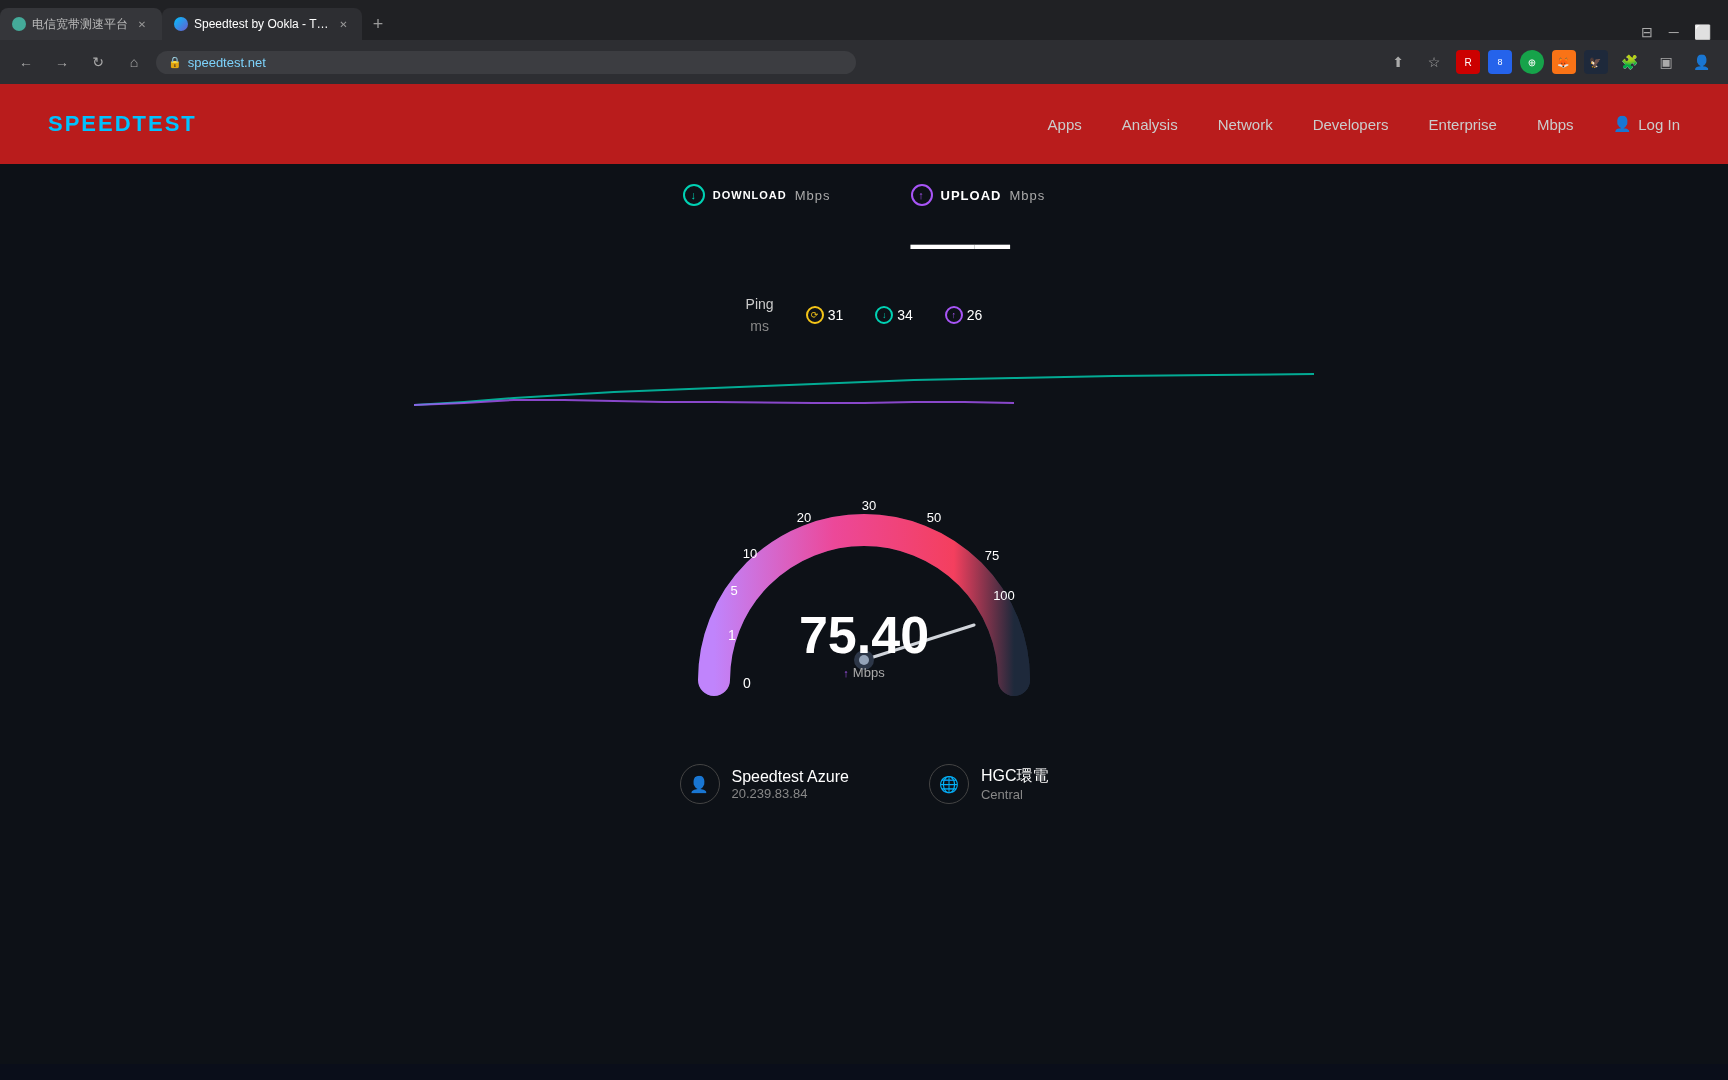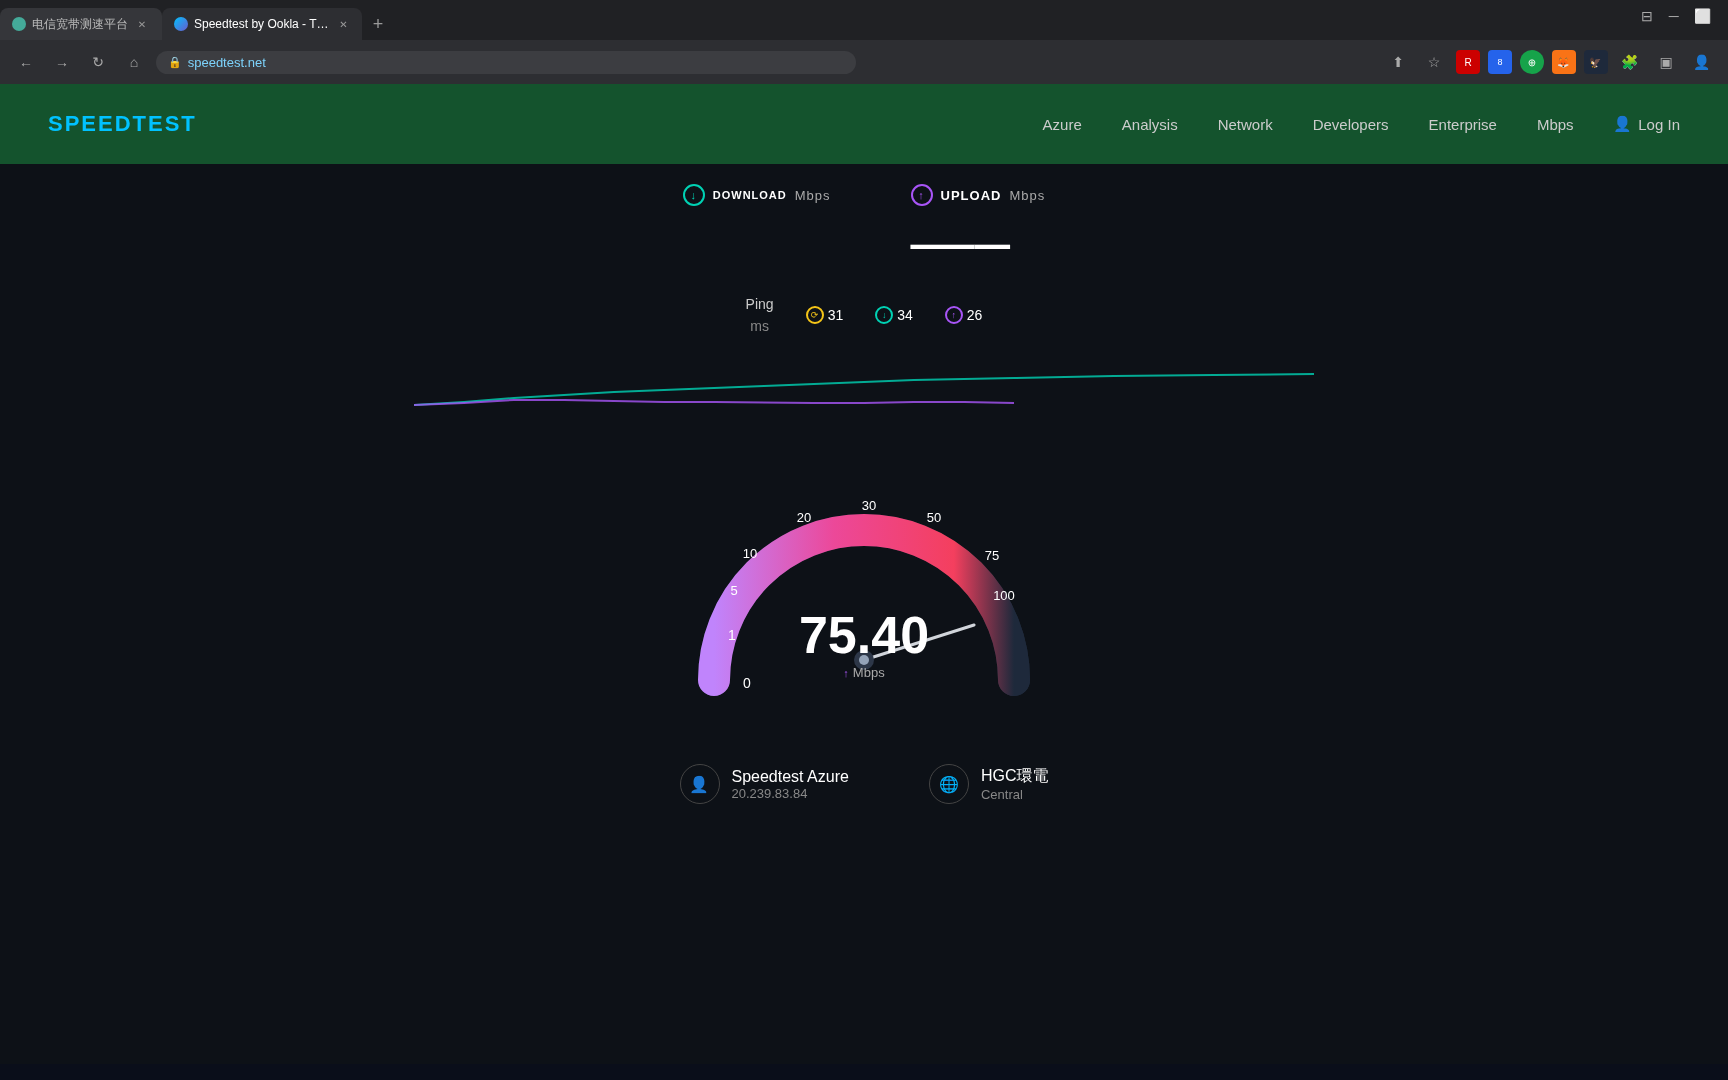--- a/index.html
+++ b/index.html
@@ -12,21 +12,21 @@
       overflow-x: hidden;
     }
 
     
     .browser-chrome {
       background: #202124;
       width: 100%;
     }
     .tab-bar {
       display: flex;
-      align-items: flex-start;
+      align-items: flex-end;
       padding: 8px 0 0 0;
       background: #202124;
       height: 40px;
     }
     .tab {
       display: flex;
       align-items: center;
       padding: 0 12px;
       height: 32px;
       background: #35363a;
@@ -136,21 +136,21 @@
       justify-content: center;
       font-size: 12px;
     }
 
     
     .site-header {
       display: flex;
       align-items: center;
       padding: 17px 48px;
       height: 80px;
-      background: #14532d;
+      background: #b91c1c;
     }
     .site-logo {
       font-size: 22px;
       font-weight: 800;
       letter-spacing: 2px;
       color: #fff;
     }
     .site-logo span { color: #00c2ff; }
     .site-nav {
       display: flex;
@@ -367,21 +367,21 @@
       <div class="toolbar-icon">👤</div>
     </div>
   </div>
 </div>
 
 <header class="site-header">
   <div class="site-logo">
     <span>SPEEDTEST</span>
   </div>
   <nav class="site-nav">
-    <span class="nav-item">Azure</span>
+    <span class="nav-item">Apps</span>
     <span class="nav-item">Analysis</span>
     <span class="nav-item">Network</span>
     <span class="nav-item">Developers</span>
     <span class="nav-item">Enterprise</span>
     <span class="nav-item">Mbps</span>
     <div class="nav-login">
       <span>👤</span>
       <span>Log In</span>
     </div>
   </nav>

